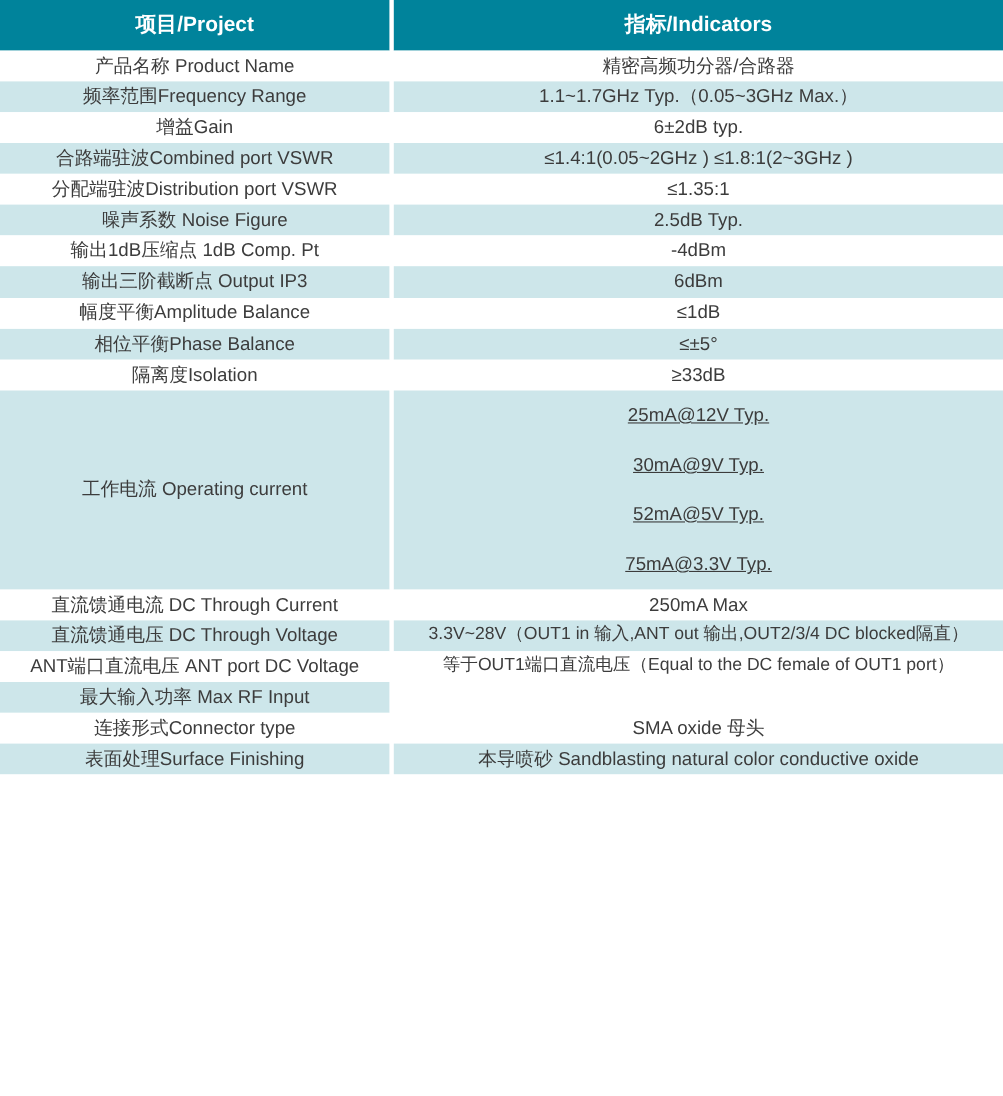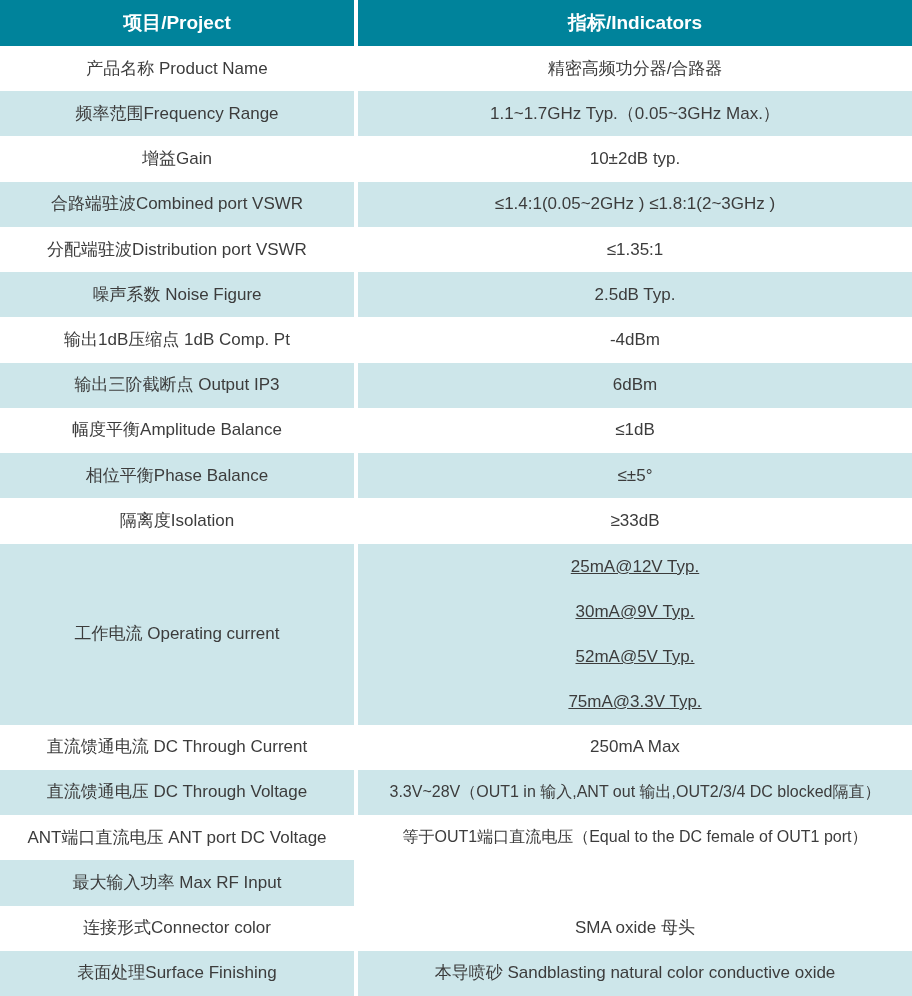--- a/index.html
+++ b/index.html
@@ -2,21 +2,21 @@
 <html><head>
 <meta charset="utf-8">
 <style>
   html, body {
     margin: 0;
     padding: 0;
     background: #ffffff;
   }
   .spec-table {
     width: 912px;
-    height: 996px;
+    height: 704px;
     display: flex;
     flex-direction: column;
     background: #ffffff;
     font-family: "Liberation Sans", "DejaVu Sans", sans-serif;
     color: #3c3c3c;
   }
   .row {
     display: flex;
     column-gap: 4px;
     flex: 1 1 45px;
@@ -82,21 +82,21 @@
       <div class="cell indicator">精密高频功分器/合路器</div>
     </div>
 
     <div class="row">
       <div class="cell project">频率范围Frequency Range</div>
       <div class="cell indicator">1.1~1.7GHz Typ.（0.05~3GHz Max.）</div>
     </div>
 
     <div class="row">
       <div class="cell project">增益Gain</div>
-      <div class="cell indicator">10±2dB typ.</div>
+      <div class="cell indicator">6±2dB typ.</div>
     </div>
 
     <div class="row">
       <div class="cell project">合路端驻波Combined port VSWR</div>
       <div class="cell indicator">≤1.4:1(0.05~2GHz ) ≤1.8:1(2~3GHz )</div>
     </div>
 
     <div class="row">
       <div class="cell project">分配端驻波Distribution port VSWR</div>
       <div class="cell indicator">≤1.35:1</div>
@@ -153,21 +153,21 @@
     <div class="row long-text">
       <div class="cell project">ANT端口直流电压 ANT port DC Voltage</div>
       <div class="cell indicator">等于OUT1端口直流电压（Equal to the DC female of OUT1 port）</div>
     </div>
 
     <div class="row">
       <div class="cell project">最大输入功率 Max RF Input</div>
     </div>
 
     <div class="row">
-      <div class="cell project">连接形式Connector color</div>
+      <div class="cell project">连接形式Connector type</div>
       <div class="cell indicator">SMA oxide 母头</div>
     </div>
 
     <div class="row">
       <div class="cell project">表面处理Surface Finishing</div>
       <div class="cell indicator">本导喷砂 Sandblasting natural color conductive oxide</div>
     </div>
 
   </div>
 </div>

